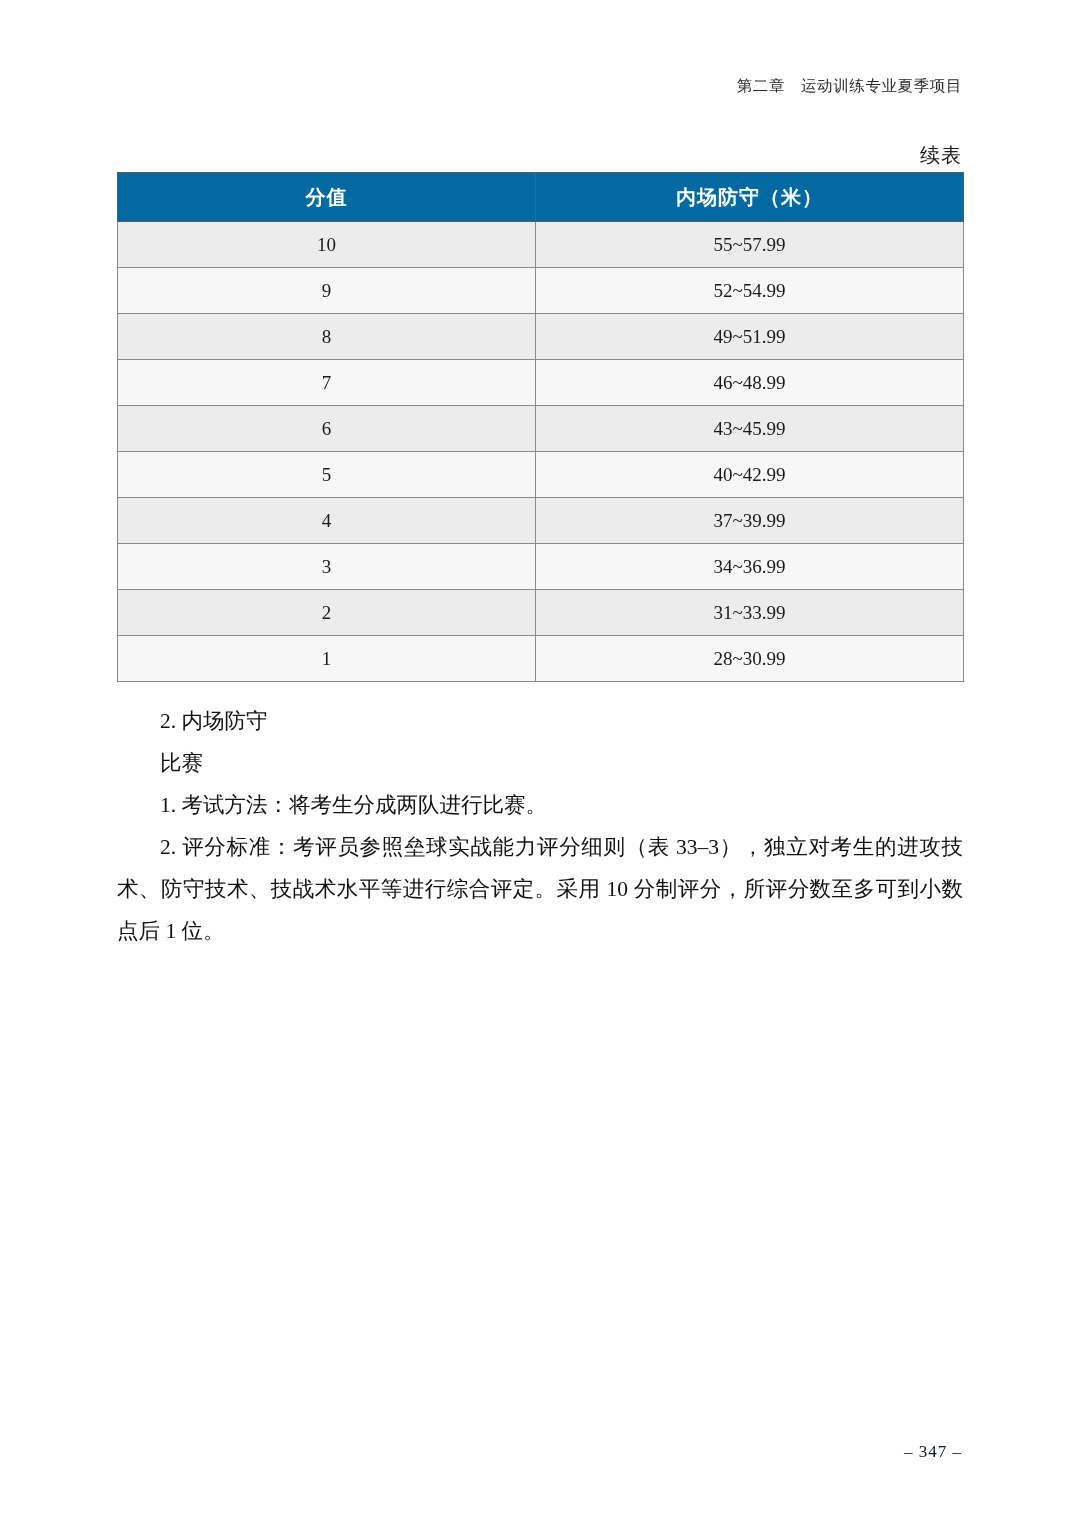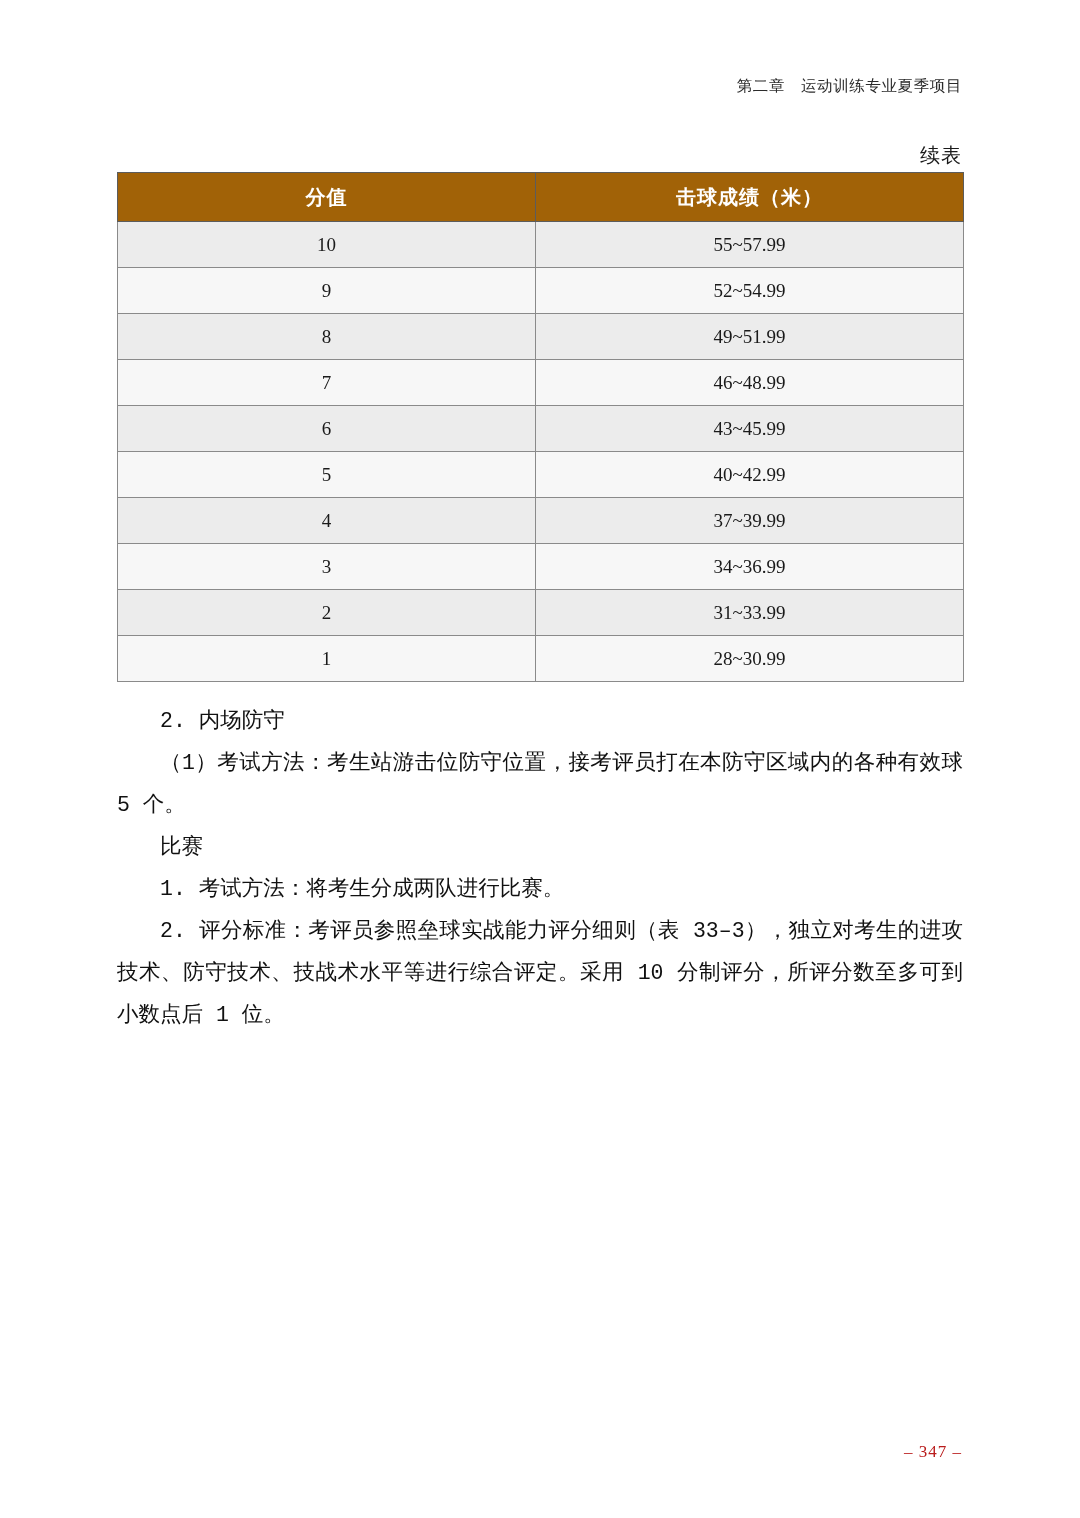--- a/index.html
+++ b/index.html
@@ -53,21 +53,21 @@
   table.score-table th,
   table.score-table td {
     border: 1px solid #8a8a8a;
     text-align: center;
     font-size: 19px;
     height: 45px;
     padding: 0;
     font-family: "Liberation Serif", "DejaVu Serif", serif;
   }
   table.score-table thead th {
-    background: #a16207;
+    background: #0369a1;
     color: #ffffff;
     font-weight: bold;
     height: 48px;
     font-size: 20px;
     letter-spacing: 1px;
     border-color: #5c5c5c;
   }
   table.score-table tbody tr.odd td {
     background: #ececec;
   }
@@ -84,32 +84,31 @@
     width: 846px;
     font-size: 21.5px;
     line-height: 42px;
     text-align: justify;
     text-justify: inter-ideograph;
     color: #111111;
   }
   .body-text p {
     margin: 0;
     text-indent: 2em;
-    font-family: Liberation Mono, monospace;
   }
   .body-text p.bold {
     font-weight: bold;
   }
   .folio {
     position: absolute;
     right: 118px;
     bottom: 56px;
     font-size: 17px;
     letter-spacing: 1px;
-    color: #b91c1c;
+    color: #0f172a;
   }
 </style>
 </head>
 <body>
 
 <div class="page">
 
   <div class="running-head">
     <span class="chapter">第二章</span><span>运动训练专业夏季项目</span>
   </div>
@@ -117,21 +116,21 @@
   <div class="cont-label">续表</div>
 
   <table class="score-table">
     <colgroup>
         <col class="c1">
         <col class="c2">
       </colgroup>
     <thead>
       <tr>
         <th>分值</th>
-        <th>击球成绩（米）</th>
+        <th>内场防守（米）</th>
       </tr>
     </thead>
     <tbody>
       <tr class="odd">
         <td>10</td>
         <td>55~57.99</td>
       </tr>
       <tr class="even">
         <td>9</td>
         <td>52~54.99</td>
@@ -166,21 +165,20 @@
       </tr>
       <tr class="even">
         <td>1</td>
         <td>28~30.99</td>
       </tr>
     </tbody>
   </table>
 
   <div class="body-text">
     <p>2. 内场防守</p>
-    <p>（1）考试方法：考生站游击位防守位置，接考评员打在本防守区域内的各种有效球 5 个。</p>
     <p>比赛</p>
     <p>1. 考试方法：将考生分成两队进行比赛。</p>
     <p>2. 评分标准：考评员参照垒球实战能力评分细则（表 33–3），独立对考生的进攻技术、防守技术、技战术水平等进行综合评定。采用 10 分制评分，所评分数至多可到小数点后 1 位。</p>
   </div>
 
   <div class="folio">– 347 –</div>
 
 </div>
 
 </body></html>

